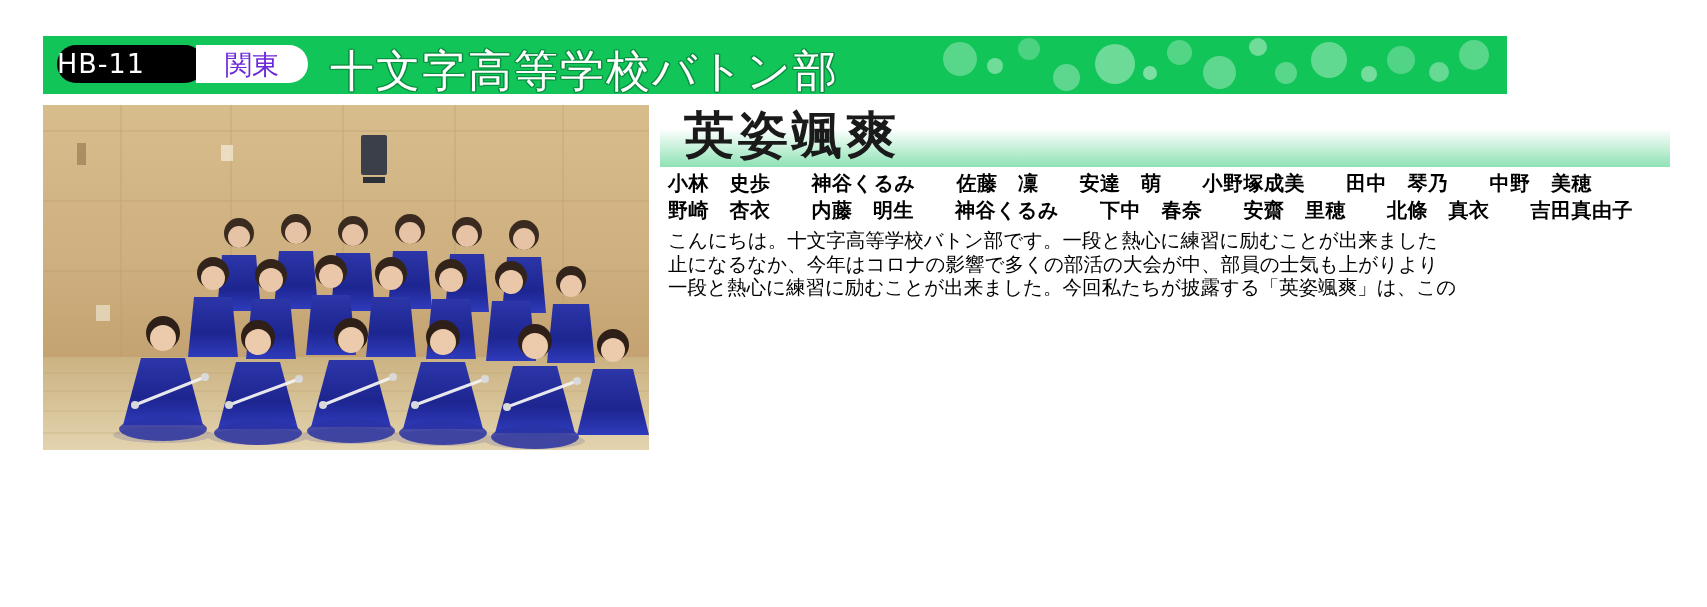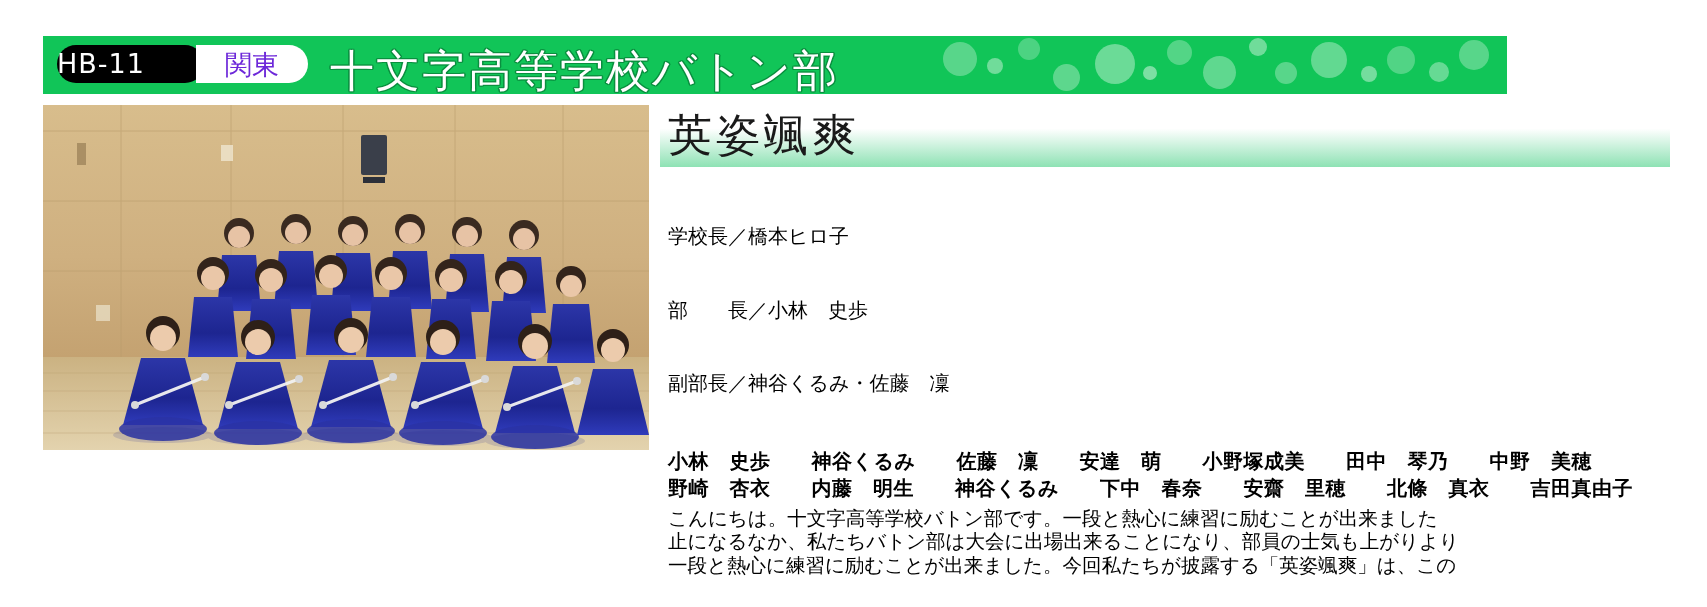--- a/index.html
+++ b/index.html
@@ -110,28 +110,29 @@
   }
 
   .title-bar {
     position: relative;
     width: 1010px;
     height: 62px;
     background: linear-gradient(to bottom, #ffffff 0%, #ffffff 38%, #8ee2b4 100%);
   }
   .piece-title {
     position: absolute;
-    left: 8px;
+    left: 24px;
     top: 2px;
-    font-size: 44px;
+    font-size: 50px;
     line-height: 56px;
     color: #1a1a1a;
     letter-spacing: 4px;
     font-family: "DejaVu Sans", sans-serif;
     white-space: nowrap;
+    font-weight: bold;
   }
 
   .staff {
     margin-top: 8px;
     padding-left: 8px;
     font-size: 20px;
     line-height: 24.5px;
     color: #000000;
     font-family: "DejaVu Sans", sans-serif;
     white-space: pre;
@@ -376,32 +377,27 @@
       </g>
     </svg>
   </div>
 
   <div class="right-col">
 
     <div class="title-bar">
       <div class="piece-title">英姿颯爽</div>
     </div>
 
-    <div class="staff">
-      <div>学校長／橋本ヒロ子</div>
-      <div>部　　長／小林　史歩</div>
-      <div>副部長／神谷くるみ・佐藤　凜</div>
-    </div>
 
     <div class="members">
       <div class="member-row">小林　史歩　　神谷くるみ　　佐藤　凜　　安達　萌　　小野塚成美　　田中　琴乃　　中野　美穂</div>
       <div class="member-row">野崎　杏衣　　内藤　明生　　神谷くるみ　　下中　春奈　　安齋　里穂　　北條　真衣　　吉田真由子</div>
     </div>
 
     <div class="description">
       <p>こんにちは。十文字高等学校バトン部です。一段と熱心に練習に励むことが出来ました</p>
-      <p>止になるなか、私たちバトン部は大会に出場出来ることになり、部員の士気も上がりより</p>
+      <p>止になるなか、今年はコロナの影響で多くの部活の大会が中、部員の士気も上がりより</p>
       <p>一段と熱心に練習に励むことが出来ました。今回私たちが披露する「英姿颯爽」は、この</p>
 
     </div>
 
   </div>
 </div>
 
 </body></html>

